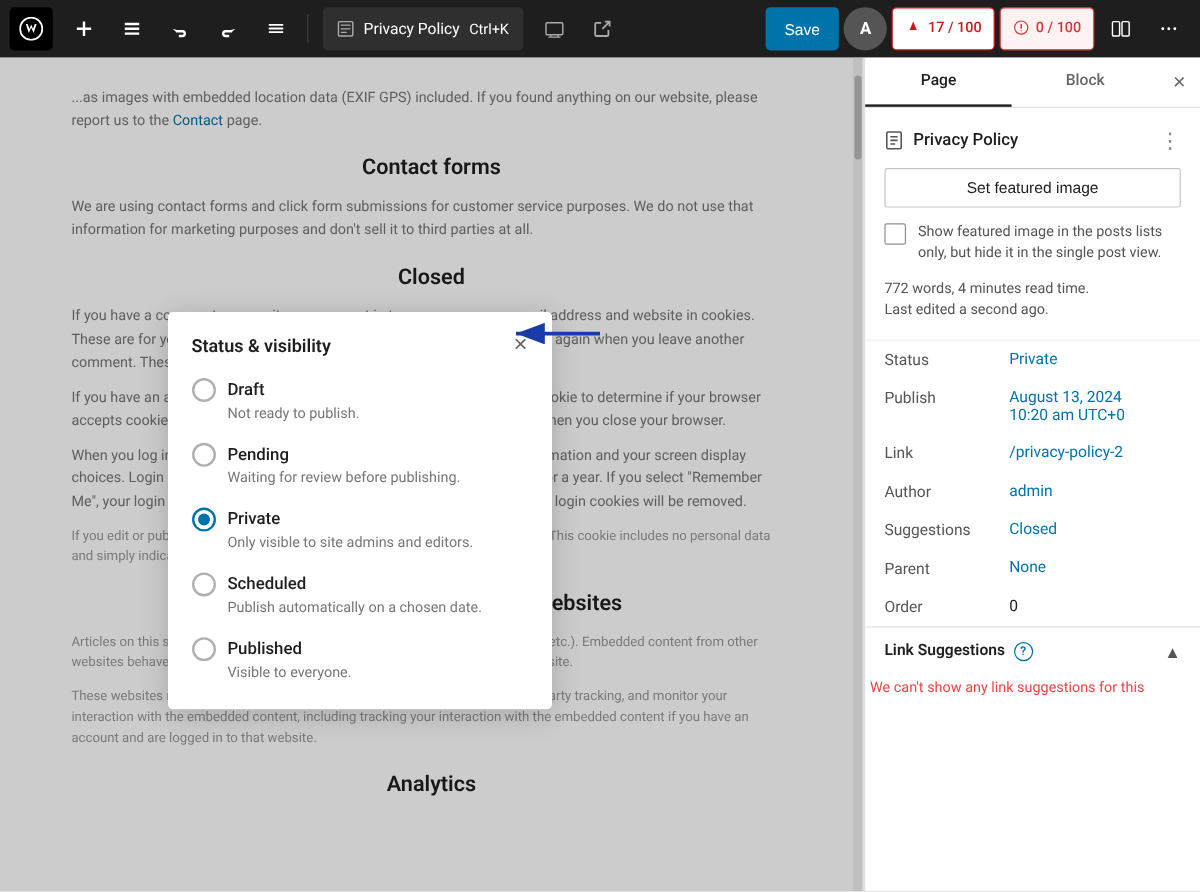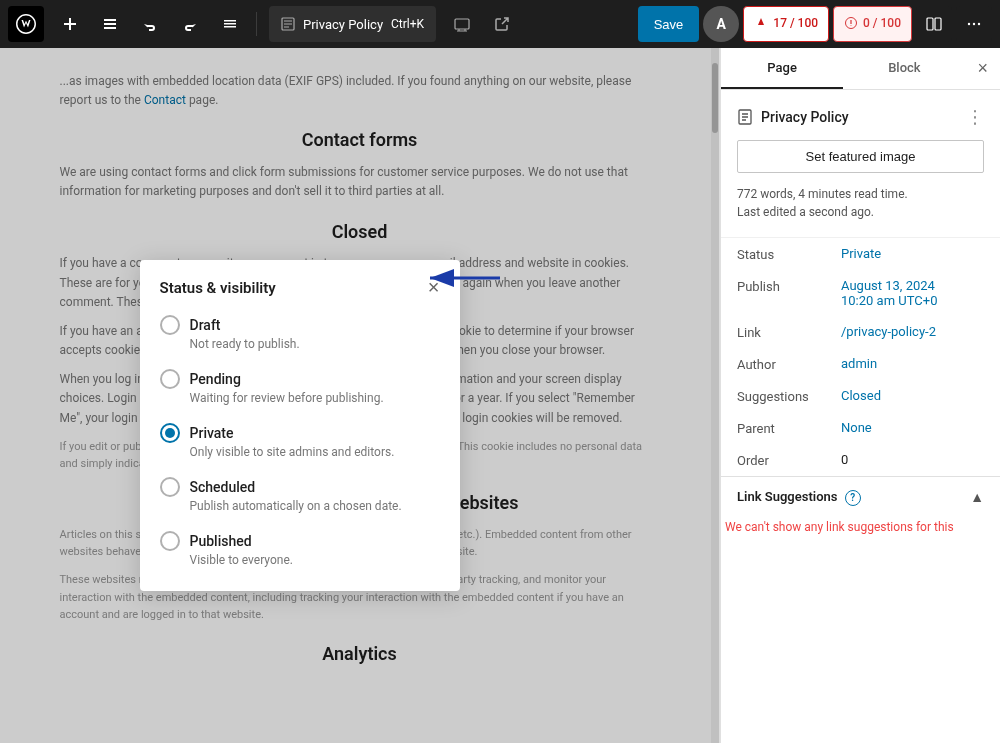--- a/index.html
+++ b/index.html
@@ -334,20 +334,24 @@
           <svg width="16" height="16" viewBox="0 0 16 16" fill="none" stroke="#555" stroke-width="1.3">
             <rect x="2" y="1" width="12" height="14" rx="1"></rect>
             <path d="M5 5h6M5 8h6M5 11h4"></path>
           </svg>
           <span>Privacy Policy</span>
           <button class="sidebar-more-btn">⋮</button>
         </div>
 
         <button class="featured-image-btn">Set featured image</button>
 
+        <div class="show-featured-row">
+          <div class="checkbox-square"></div>
+          <span class="show-featured-text">Show featured image in the posts lists only, but hide it in the single post view.</span>
+        </div>
 
         <div class="word-count-text">
           <span>772 words, 4 minutes read time.</span><br>
           <span>Last edited a second ago.</span>
         </div>
       </div>
 
       <div class="meta-row">
         <span class="meta-label">Status</span>
         <span class="meta-value">Private</span>

